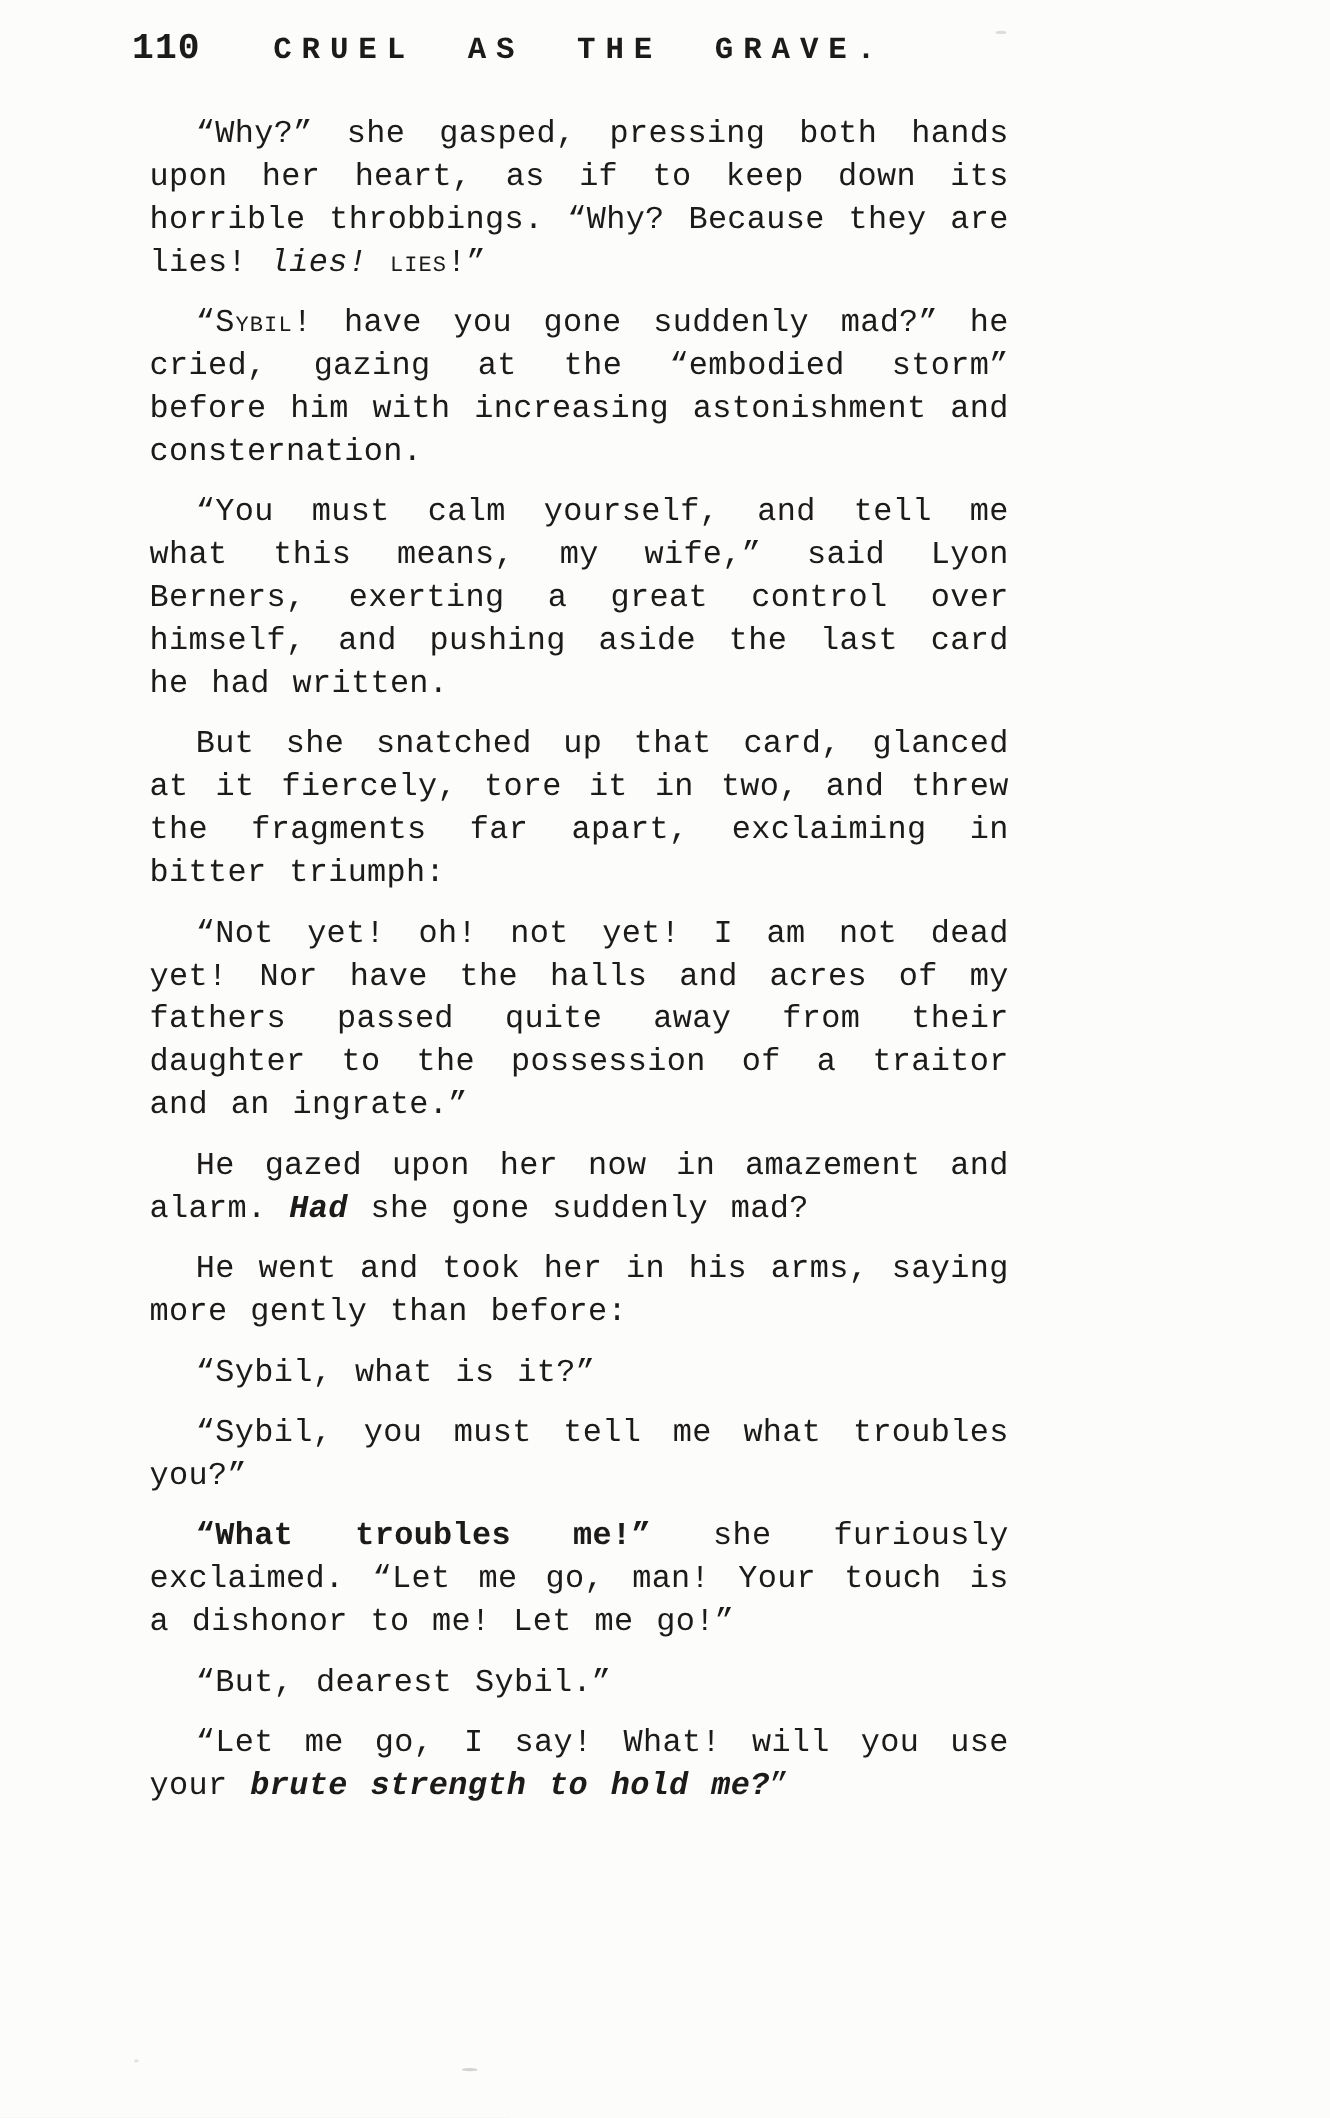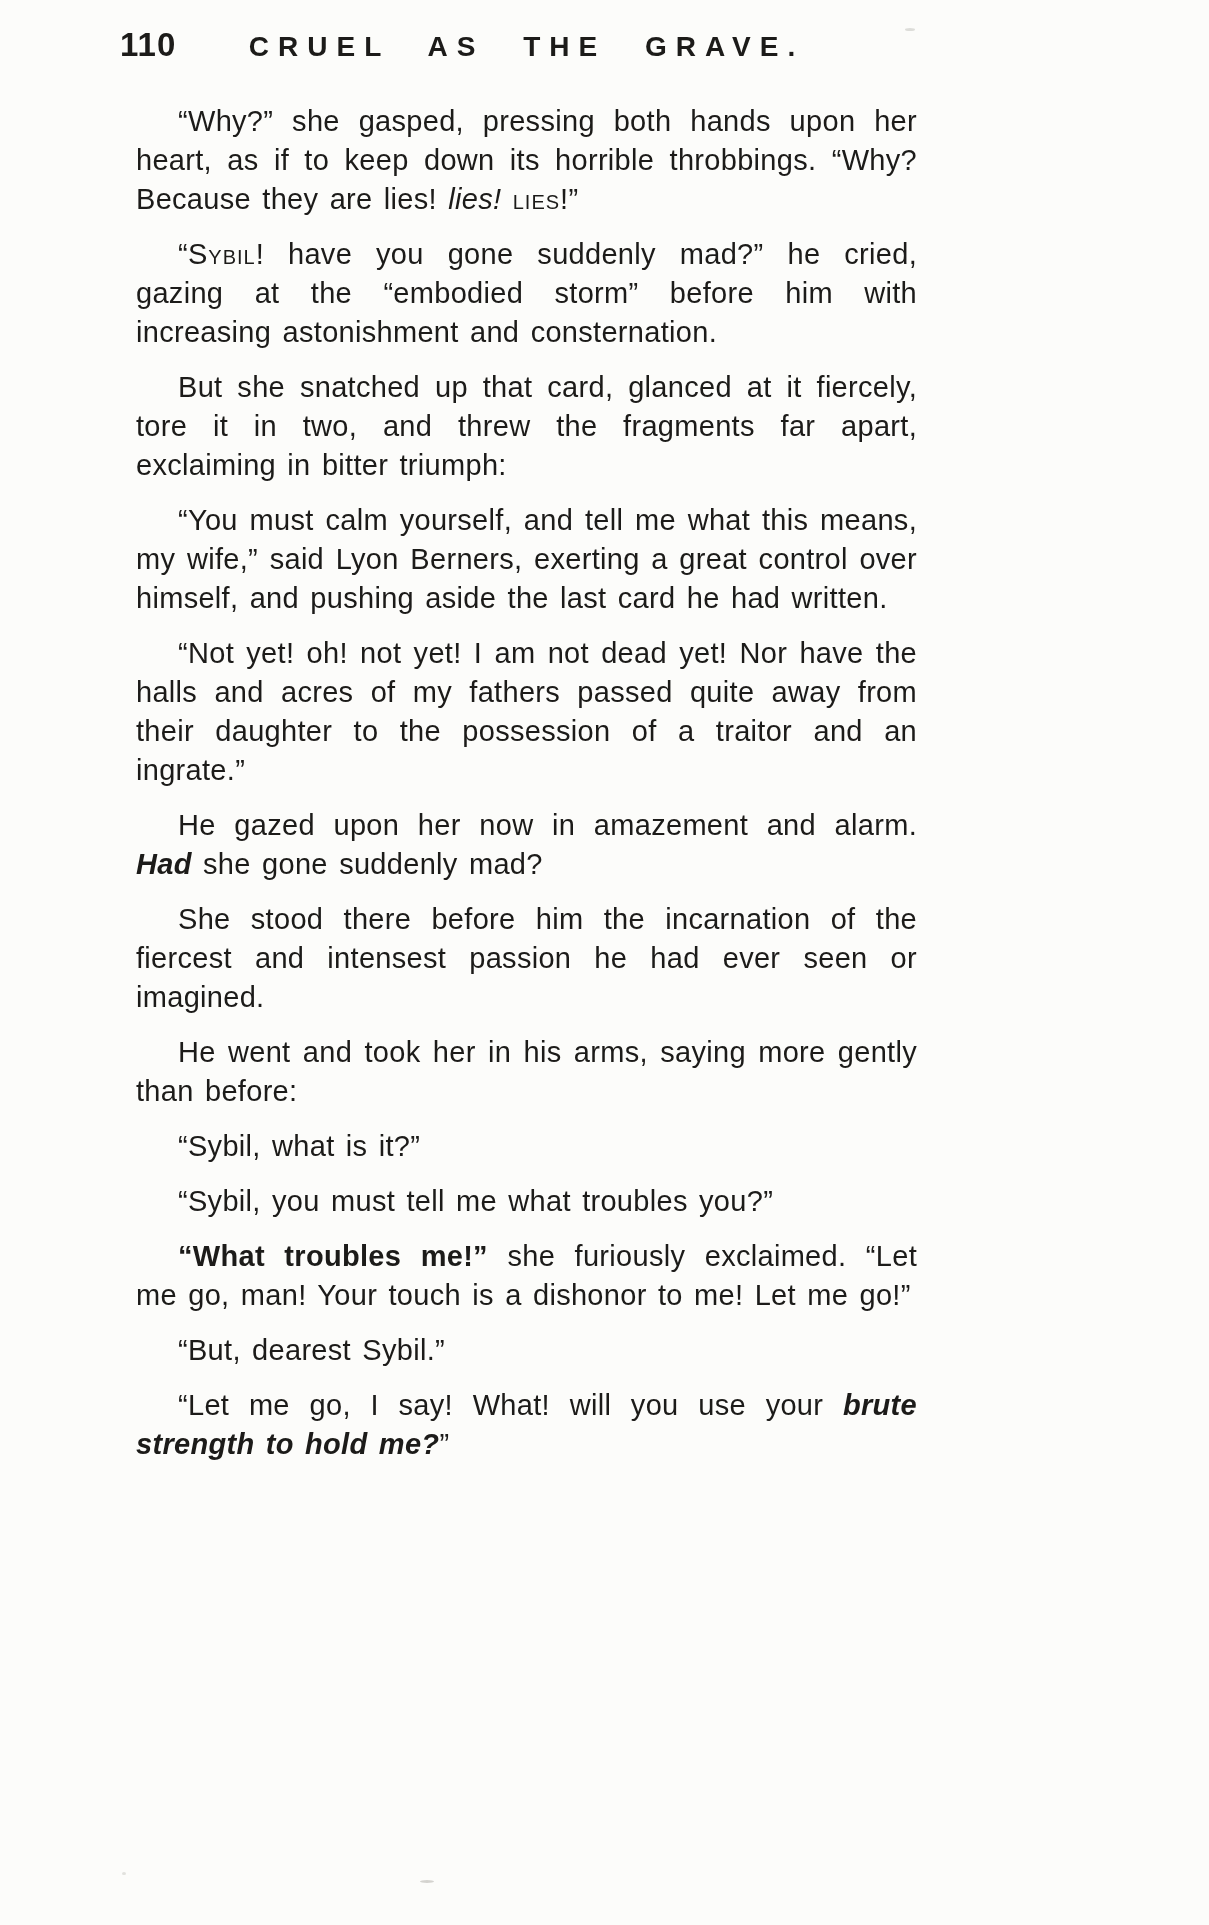--- a/index.html
+++ b/index.html
@@ -7,21 +7,21 @@
     padding: 0;
     background: #f4f4f1;
   }
   .page {
     position: relative;
     width: 1209px;
     height: 1925px;
     box-sizing: border-box;
     background: #fcfcfa;
     color: #1c1b19;
-    font-family: Liberation Sans, sans-serif;
+    font-family: Liberation Mono, monospace;
     padding: 26px 276px 0 120px;
     overflow: hidden;
   }
   .page-header {
     position: relative;
     height: 44px;
     margin-bottom: 32px;
   }
   .page-number {
     position: absolute;
@@ -71,25 +71,24 @@
 
 <div class="page">
   <header class="page-header">
     <span class="page-number">110</span>
     <span class="running-title">CRUEL AS THE GRAVE.</span>
   </header>
 
   <main class="page-body" id="paragraphs">
       <p><span class="seg-n">“Why?” she gasped, pressing both hands upon her heart, as if to keep down its horrible throbbings. “Why? Because they are lies! </span><span class="seg-i">lies!</span><span class="seg-n"> </span><span class="seg-sc">lies</span><span class="seg-n">!”</span></p>
       <p><span class="seg-n">“</span><span class="seg-sc">Sybil</span><span class="seg-n">! have you gone suddenly mad?” he cried, gazing at the “embodied storm” before him with increasing astonishment and consternation.</span></p>
+      <p><span class="seg-n">“You must calm yourself, and tell me what this means, my wife,” said Lyon Berners, exerting a great control over himself, and pushing aside the last card he had written.</span></p>
       <p><span class="seg-n">But she snatched up that card, glanced at it fiercely, tore it in two, and threw the fragments far apart, exclaiming in bitter triumph:</span></p>
-      <p><span class="seg-n">“You must calm yourself, and tell me what this means, my wife,” said Lyon Berners, exerting a great control over himself, and pushing aside the last card he had written.</span></p>
       <p><span class="seg-n">“Not yet! oh! not yet! I am not dead yet! Nor have the halls and acres of my fathers passed quite away from their daughter to the possession of a traitor and an ingrate.”</span></p>
       <p><span class="seg-n">He gazed upon her now in amazement and alarm. </span><span class="seg-bi">Had</span><span class="seg-n"> she gone suddenly mad?</span></p>
-      <p><span class="seg-n">She stood there before him the incarnation of the fiercest and intensest passion he had ever seen or imagined.</span></p>
       <p><span class="seg-n">He went and took her in his arms, saying more gently than before:</span></p>
       <p><span class="seg-n">“Sybil, what is it?”</span></p>
       <p><span class="seg-n">“Sybil, you must tell me what troubles you?”</span></p>
       <p><span class="seg-b">“What troubles me!”</span><span class="seg-n"> she furiously exclaimed. “Let me go, man! Your touch is a dishonor to me! Let me go!”</span></p>
       <p><span class="seg-n">“But, dearest Sybil.”</span></p>
       <p><span class="seg-n">“Let me go, I say! What! will you use your </span><span class="seg-bi">brute strength to hold me?</span><span class="seg-n">”</span></p>
     </main>
 
   <div class="artifact artifact-1"></div>
   <div class="artifact artifact-2"></div>

